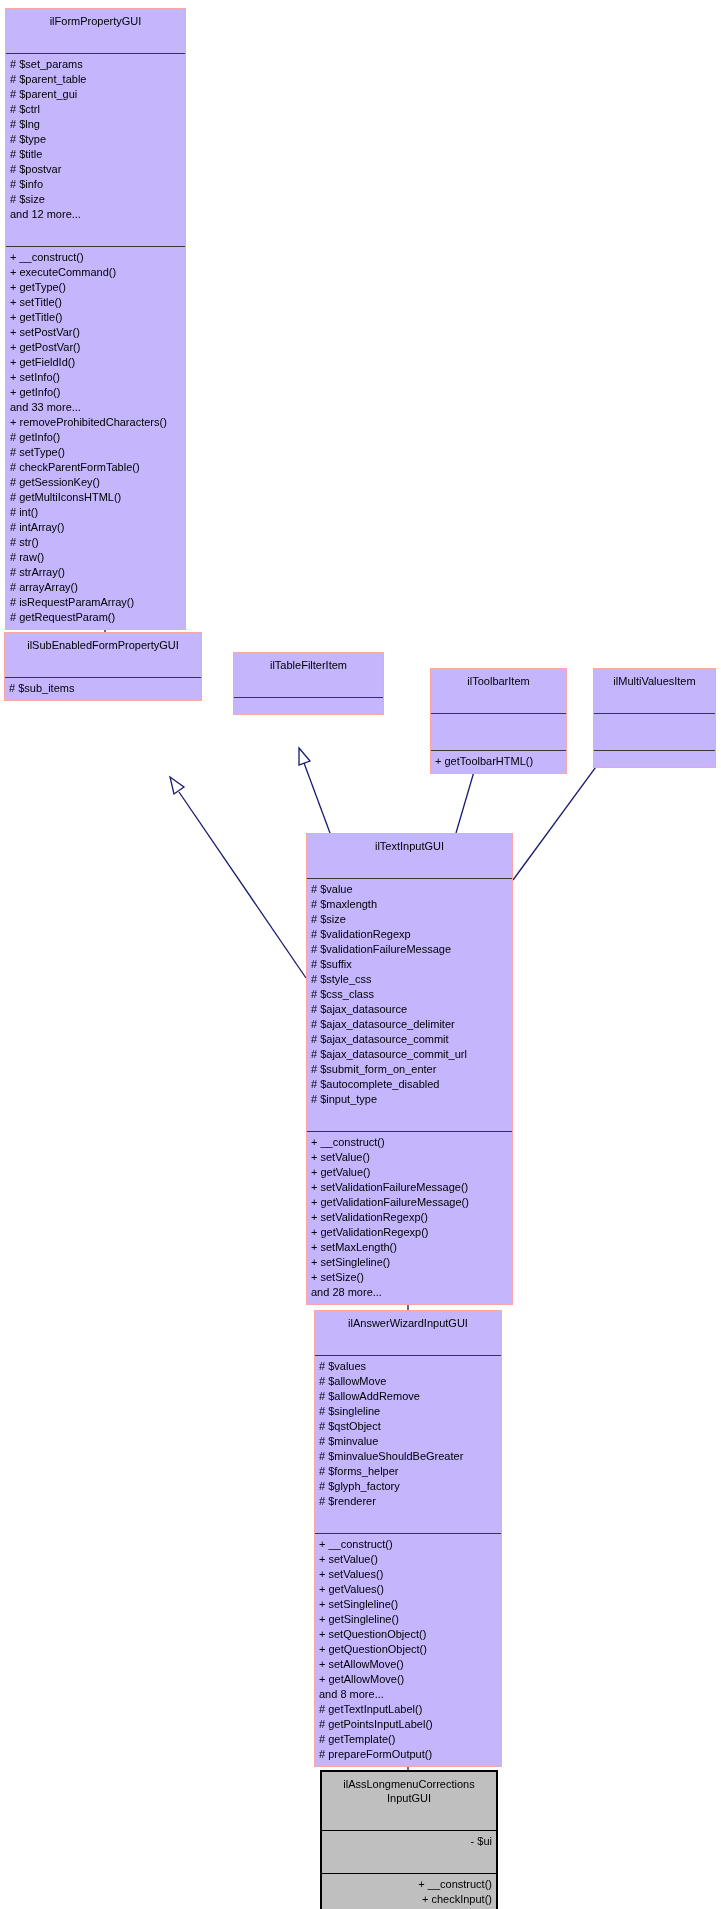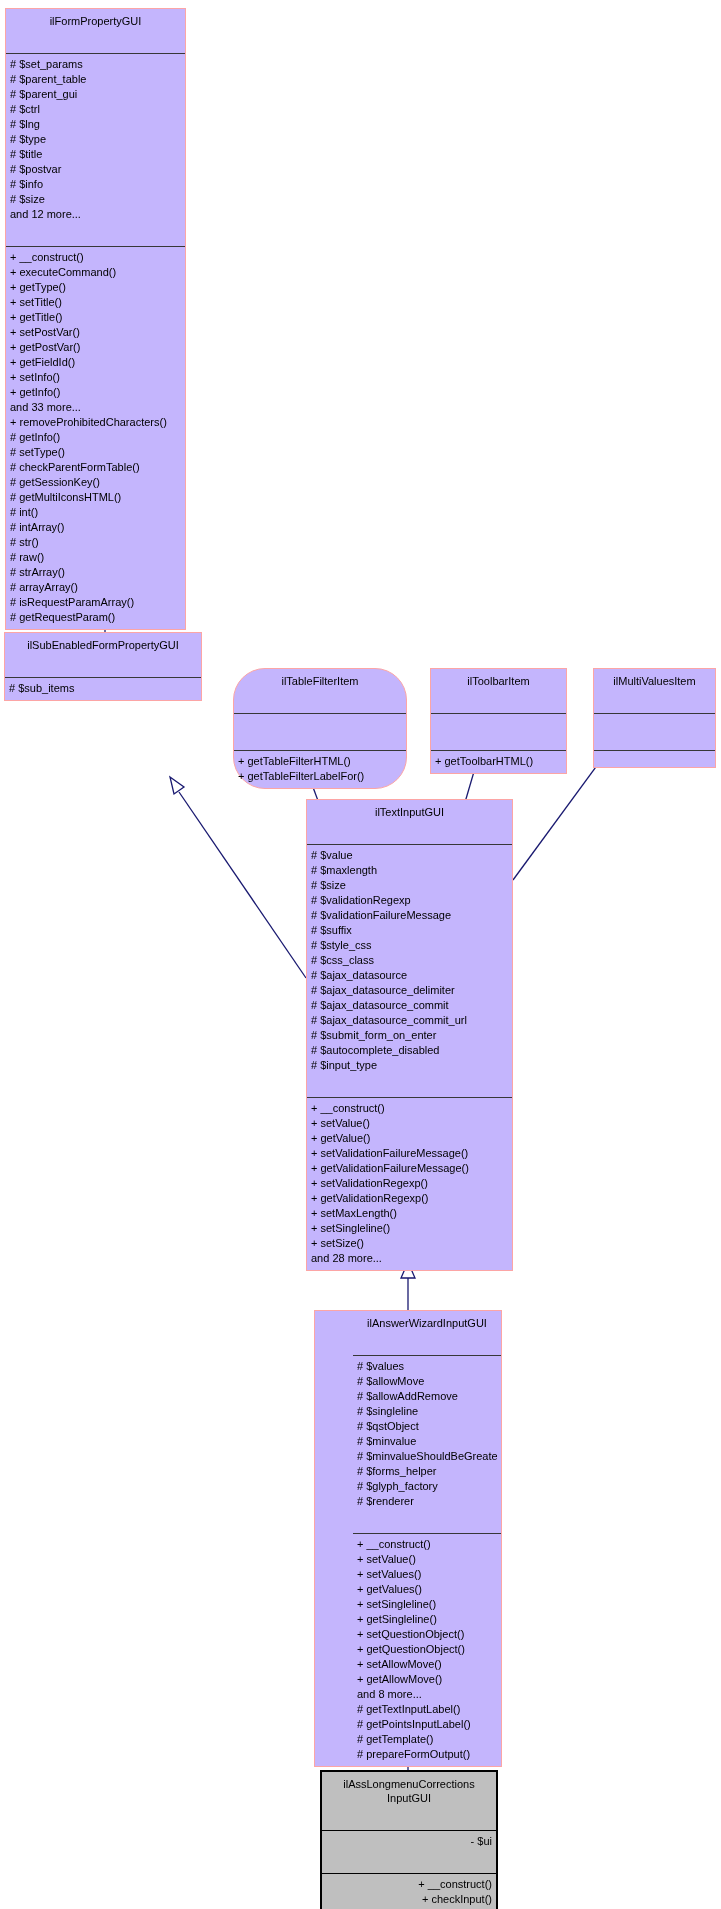--- a/index.html
+++ b/index.html
@@ -125,44 +125,40 @@
       </div>
   </div>
 
   <div class="uml-box" style="left:4px; top:632px; width:198px;">
     <div class="uml-title">ilSubEnabledFormPropertyGUI</div>
     <div class="uml-section">
         <div class="uml-line"># $sub_items</div>
       </div>
   </div>
 
-  <div class="uml-box" style="left:233px; top:668px; width:174px;border-radius:32px;">
+  <div class="uml-box" style="left:233px; top:652px; width:151px;">
     <div class="uml-title">ilTableFilterItem</div>
     <div class="uml-section"></div>
-    <div class="uml-section">
-        <div class="uml-line">+ getTableFilterHTML()</div>
-        <div class="uml-line">+ getTableFilterLabelFor()</div>
-      </div>
   </div>
 
   <div class="uml-box" style="left:593px; top:668px; width:123px;">
     <div class="uml-title">ilMultiValuesItem</div>
     <div class="uml-section"></div>
     <div class="uml-section"></div>
   </div>
 
   <div class="uml-box" style="left:430px; top:668px; width:137px;">
     <div class="uml-title">ilToolbarItem</div>
     <div class="uml-section"></div>
     <div class="uml-section">
         <div class="uml-line">+ getToolbarHTML()</div>
       </div>
   </div>
 
-  <div class="uml-box" style="left:306px; top:799px; width:207px;">
+  <div class="uml-box" style="left:306px; top:833px; width:207px;">
     <div class="uml-title">ilTextInputGUI</div>
     <div class="uml-section">
         <div class="uml-line"># $value</div>
         <div class="uml-line"># $maxlength</div>
         <div class="uml-line"># $size</div>
         <div class="uml-line"># $validationRegexp</div>
         <div class="uml-line"># $validationFailureMessage</div>
         <div class="uml-line"># $suffix</div>
         <div class="uml-line"># $style_css</div>
         <div class="uml-line"># $css_class</div>
@@ -182,21 +178,21 @@
         <div class="uml-line">+ getValidationFailureMessage()</div>
         <div class="uml-line">+ setValidationRegexp()</div>
         <div class="uml-line">+ getValidationRegexp()</div>
         <div class="uml-line">+ setMaxLength()</div>
         <div class="uml-line">+ setSingleline()</div>
         <div class="uml-line">+ setSize()</div>
         <div class="uml-line">and 28 more...</div>
       </div>
   </div>
 
-  <div class="uml-box" style="left:314px; top:1310px; width:188px;padding-left:38px;">
+  <div class="uml-box" style="left:314px; top:1310px; width:188px;">
     <div class="uml-title">ilAnswerWizardInputGUI</div>
     <div class="uml-section">
         <div class="uml-line"># $values</div>
         <div class="uml-line"># $allowMove</div>
         <div class="uml-line"># $allowAddRemove</div>
         <div class="uml-line"># $singleline</div>
         <div class="uml-line"># $qstObject</div>
         <div class="uml-line"># $minvalue</div>
         <div class="uml-line"># $minvalueShouldBeGreater</div>
         <div class="uml-line"># $forms_helper</div>

